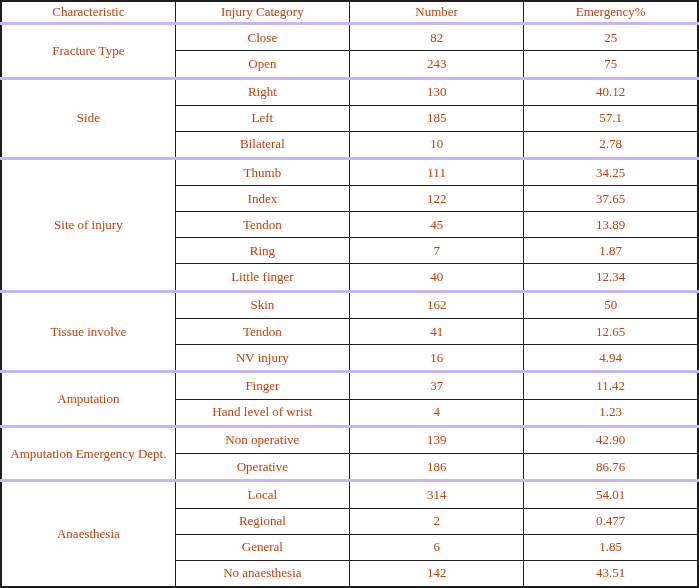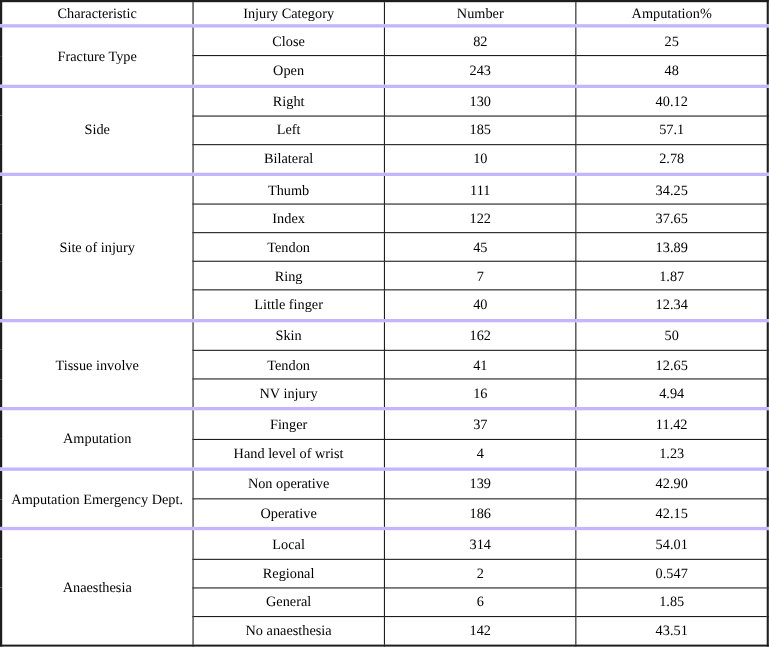--- a/index.html
+++ b/index.html
@@ -14,21 +14,21 @@
     background: #ffffff;
   }
   table.stats-table {
     border-collapse: collapse;
     table-layout: fixed;
     width: 699px;
     height: 588px;
     border: 2px solid #1e1e1e;
     font-family: "Liberation Serif", "DejaVu Serif", serif;
     font-size: 13px;
-    color: #000000;
+    color: #c2410c;
     background: #ffffff;
   }
   .stats-table th,
   .stats-table td {
     border: 1px solid #1e1e1e;
     text-align: center;
     vertical-align: middle;
     padding: 2px 4px;
     font-weight: normal;
     overflow: hidden;
@@ -43,34 +43,34 @@
 </head>
 <body>
 
 <div class="page">
   <table class="stats-table">
     <thead>
         <tr>
           <th>Characteristic</th>
           <th>Injury Category</th>
           <th>Number</th>
-          <th>Amputation%</th>
+          <th>Emergency%</th>
         </tr>
       </thead>
     <tbody>
         <tr class="section-start">
           <td rowspan="2">Fracture Type</td>
           <td>Close</td>
           <td>82</td>
           <td>25</td>
         </tr>
         <tr>
           <td>Open</td>
           <td>243</td>
-          <td>48</td>
+          <td>75</td>
         </tr>
         <tr class="section-start">
           <td rowspan="3">Side</td>
           <td>Right</td>
           <td>130</td>
           <td>40.12</td>
         </tr>
         <tr>
           <td>Left</td>
           <td>185</td>
@@ -136,32 +136,32 @@
         </tr>
         <tr class="section-start">
           <td rowspan="2">Amputation Emergency Dept.</td>
           <td>Non operative</td>
           <td>139</td>
           <td>42.90</td>
         </tr>
         <tr>
           <td>Operative</td>
           <td>186</td>
-          <td>42.15</td>
+          <td>86.76</td>
         </tr>
         <tr class="section-start">
           <td rowspan="4">Anaesthesia</td>
           <td>Local</td>
           <td>314</td>
           <td>54.01</td>
         </tr>
         <tr>
           <td>Regional</td>
           <td>2</td>
-          <td>0.547</td>
+          <td>0.477</td>
         </tr>
         <tr>
           <td>General</td>
           <td>6</td>
           <td>1.85</td>
         </tr>
         <tr>
           <td>No anaesthesia</td>
           <td>142</td>
           <td>43.51</td>

